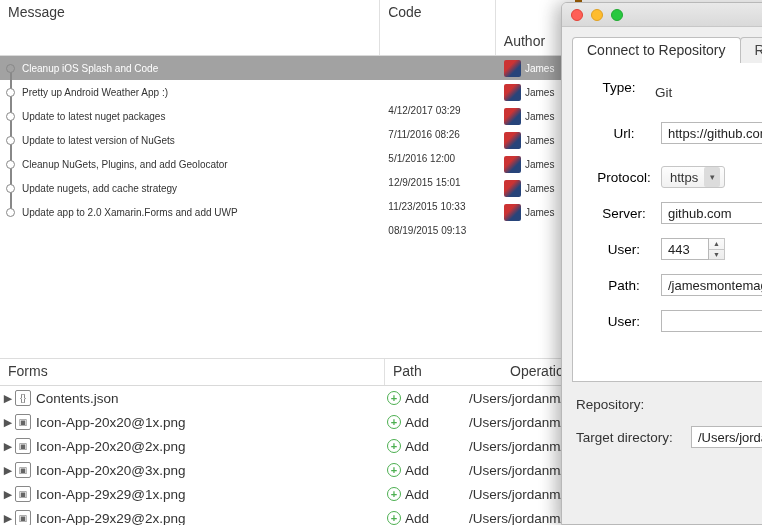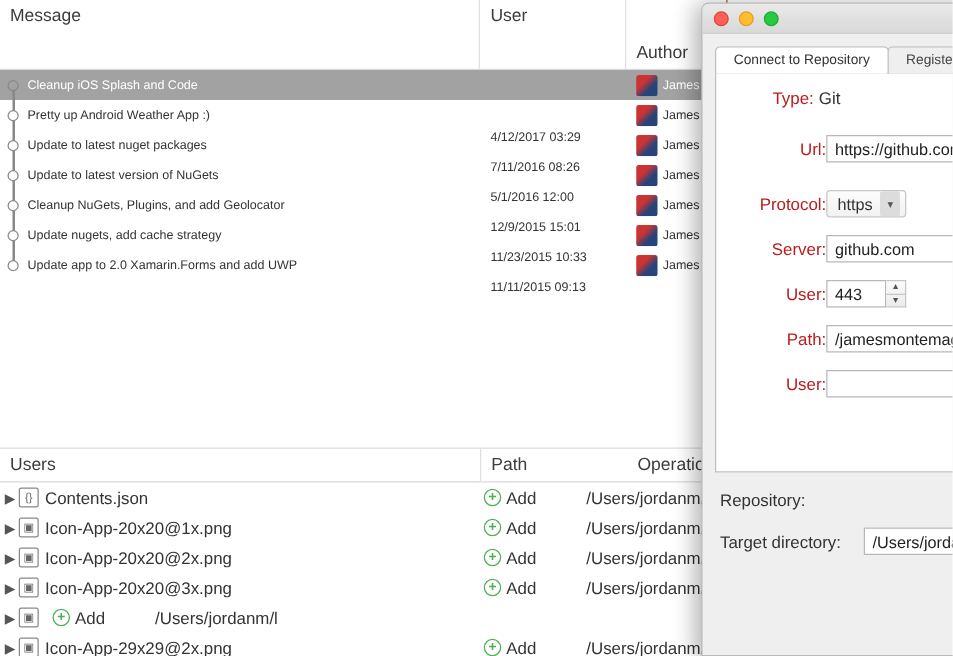--- a/index.html
+++ b/index.html
@@ -12,21 +12,21 @@
     width: 762px; height: 525px;
     overflow: hidden;
     position: relative;
   }
 
   
   .commits-pane {
     position: absolute;
     left: 0; top: 0;
     width: 582px;
-    border-right: 1px solid #a16207;
+    border-right: 7px solid #a16207;
   }
   .col-header-row {
     display: flex;
     font-size: 14px;
     color: #3b3b3b;
     border-bottom: 1px solid #d9d9d9;
   }
   .col-header {
     padding: 4px 8px 6px 8px;
     border-right: 1px solid #e0e0e0;
@@ -142,21 +142,21 @@
 
   .tabstrip {
     display: flex;
     margin: 10px 0 0 10px;
   }
   .tab {
     background: #fff;
     border: 1px solid #bfbfbf;
     border-bottom: none;
     padding: 4px 14px 5px;
-    font-size: 11px;
+    font-size: 14px;
     border-radius: 4px 4px 0 0;
     margin-right: -1px;
     position: relative;
     z-index: 2;
   }
   .tab.inactive {
     background: #efefef;
     z-index: 1;
     color: #444;
   }
@@ -165,30 +165,30 @@
     border: 1px solid #bfbfbf;
     margin: 0 0 0 10px;
     width: 260px;
     min-height: 320px;
     padding: 12px 0 18px 14px;
     position: relative;
     top: -1px;
   }
   .form-row { display:flex; align-items:center; margin-bottom: 14px; font-size:13.5px;}
   .form-row.tall { margin-bottom: 22px; }
-  .form-label { width: 64px; text-align: right; color:#b91c1c; }
+  .form-label { width: 64px; text-align: center; color:#000000; }
   .text-input {
     border: 1px solid #b8b8b8;
     background: #fff;
     height: 22px;
     padding: 2px 6px;
     font-size: 13px;
     color: #222;
   }
-  .type-value { padding-left: 4px; }
+  .type-value { padding-left: 4px; margin-top: 10px; }
   .select-like {
     display:inline-flex; align-items:center;
     border: 1px solid #c6c6c6; background: linear-gradient(#fdfdfd,#f1f1f1);
     height: 22px; padding: 0 4px 0 8px; border-radius: 3px;
     font-size: 13px;
   }
   .select-arrow {
     width: 16px; height: 20px; margin-left: 6px;
     background: #dcdcdc;
     display:flex;align-items:center;justify-content:center;
@@ -206,21 +206,21 @@
   .below-tabs { padding: 14px 0 0 14px; font-size:13.5px;}
   .below-row { display:flex; align-items:center; margin-bottom: 14px; }
   .below-row .lbl { width: 115px; }
 </style>
 </head>
 <body>
 
 <div class="commits-pane">
   <div class="col-header-row">
     <div class="col-header col-msg">Message</div>
-    <div class="col-header col-date">User</div>
+    <div class="col-header col-date">Code</div>
     <div class="col-header col-author">Author</div>
   </div>
 
   <div class="commit-row selected first">
     <div class="graph">
         <div class="vline"></div>
         <div class="dot"></div>
       </div>
     <div class="msg">Cleanup iOS Splash and Code</div>
     <div class="date">4/12/2017 13:29</div>
@@ -288,31 +288,31 @@
       <span class="avatar"></span>
       <span>James</span>
     </div>
   </div>
   <div class="commit-row last">
     <div class="graph">
         <div class="vline"></div>
         <div class="dot"></div>
       </div>
     <div class="msg">Update app to 2.0 Xamarin.Forms and add UWP</div>
-    <div class="date">11/11/2015 09:13</div>
+    <div class="date">08/19/2015 09:13</div>
     <div class="author-cell">
       <span class="avatar"></span>
       <span>James</span>
     </div>
   </div>
 </div>
 
 <div class="files-pane">
   <div class="col-header-row">
-    <div class="col-header col-file">Users</div>
+    <div class="col-header col-file">Forms</div>
     <div class="col-header col-path">Path</div>
     <div class="col-header col-op">Operation</div>
   </div>
 
   <div class="file-row">
     <span class="disclosure">▶</span>
     <span class="ftype-icon">{}</span>
     <span class="fname">Contents.json</span>
     <span class="op-cell">
       <span class="op-icon">+</span>
@@ -346,20 +346,21 @@
     <span class="fname">Icon-App-20x20@3x.png</span>
     <span class="op-cell">
       <span class="op-icon">+</span>
       <span>Add</span>
     </span>
     <span class="path-cell">/Users/jordanm/l</span>
   </div>
   <div class="file-row">
     <span class="disclosure">▶</span>
     <span class="ftype-icon">▣</span>
+    <span class="fname">Icon-App-29x29@1x.png</span>
     <span class="op-cell">
       <span class="op-icon">+</span>
       <span>Add</span>
     </span>
     <span class="path-cell">/Users/jordanm/l</span>
   </div>
   <div class="file-row">
     <span class="disclosure">▶</span>
     <span class="ftype-icon">▣</span>
     <span class="fname">Icon-App-29x29@2x.png</span>

